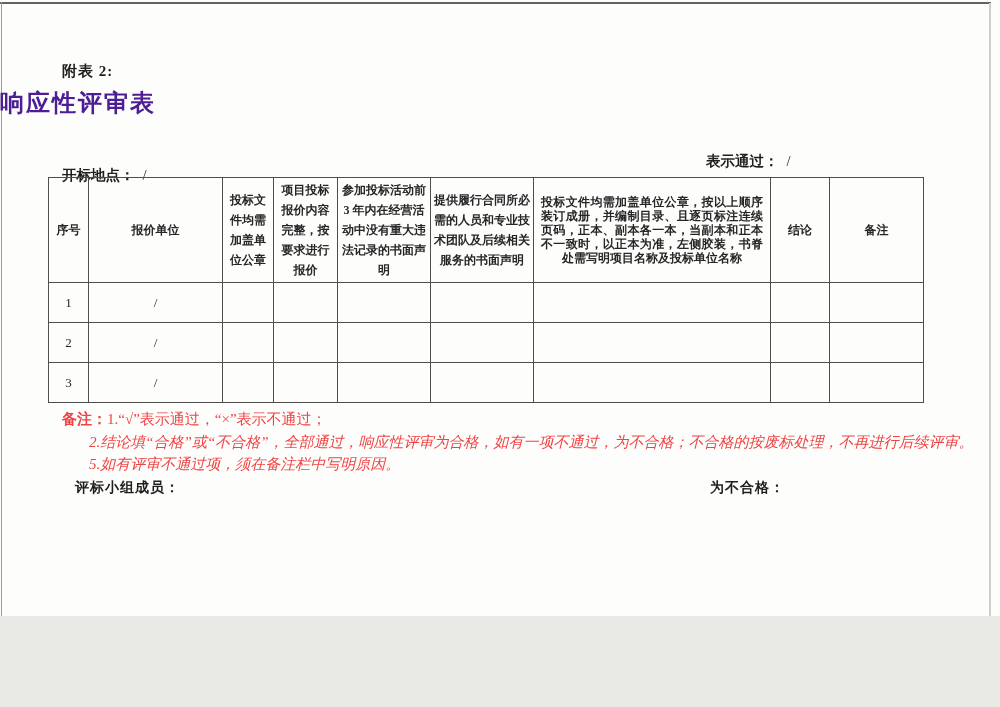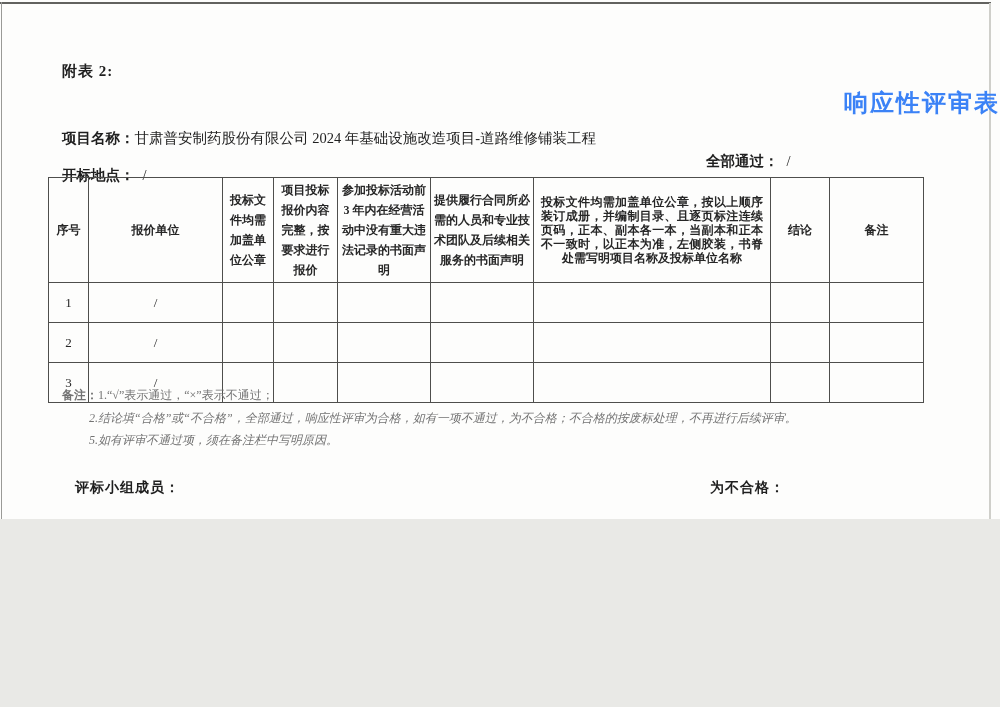--- a/index.html
+++ b/index.html
@@ -1,29 +1,29 @@
 <!DOCTYPE html>
 <html><head>
 <meta charset="utf-8">
 <style>
   html,body{margin:0;padding:0;}
   body{background:#e9e9e6;font-family:"Liberation Serif",serif;}
   .page{
-    position:relative;width:1000px;height:519px;margin:0 auto;
+    position:relative;width:1000px;height:616px;margin:0 auto;
     background:#fdfdfc;color:#1f1f1f;overflow:hidden;
   }
   
   .edge-top{position:absolute;top:2px;left:0;width:991px;height:2px;background:#62625f;}
   .edge-left{position:absolute;top:2px;left:1px;width:1px;height:702px;background:#9a9a97;}
   .edge-right{position:absolute;top:3px;left:989px;width:2px;height:704px;background:#cfcfca;}
   .edge-bottom{position:absolute;top:703px;left:2px;width:996px;height:1px;background:#e0e0db;}
 
   .attachment{position:absolute;left:62px;top:62px;font-size:15px;font-weight:600;letter-spacing:1px;}
-  .title{position:absolute;left:0;top:87px;width:100%;text-align:right;
-    font-family:Liberation Mono, monospace;font-weight:bold;font-size:24px;letter-spacing:2px;color:#3b82f6;}
+  .title{position:absolute;left:0;top:87px;width:100%;text-align:left;
+    font-family:Liberation Mono, monospace;font-weight:bold;font-size:24px;letter-spacing:2px;color:#4c1d95;}
   .meta-line{position:absolute;font-size:14.5px;white-space:nowrap;}
   .meta-line .label{font-weight:bold;}
   .project-line{left:62px;top:129px;}
   .location-line{left:62px;top:166px;}
   .date-line{left:706px;top:152px;}
   .slash-val{padding-left:8px;}
 
   table.review-table{
     position:absolute;left:48px;top:177px;width:875px;
     border-collapse:collapse;table-layout:fixed;
@@ -31,21 +31,21 @@
   .review-table th,.review-table td{
     border:1px solid #4e4e4c;padding:2px 3px;vertical-align:middle;text-align:center;
     font-weight:600;color:#262626;overflow:hidden;
   }
   .review-table thead tr{height:104px;}
   .review-table tbody tr{height:40px;}
   .review-table th{font-size:12px;line-height:20px;}
   .review-table th.wide-req{line-height:14px;padding:2px 7px;text-align:justify;text-align-last:center;}
   .review-table td{font-size:13px;font-weight:400;}
 
-  .notes{position:absolute;left:62px;top:384px;font-size:12px;line-height:22.5px;color:#737373;white-space:nowrap;}
+  .notes{position:absolute;left:62px;top:408px;font-size:15px;line-height:22.5px;color:#ef4444;white-space:nowrap;}
   .notes .label{font-weight:bold;}
   .note-indent{margin-left:27px;font-style:italic;}
 
   .sign-label{position:absolute;top:479px;font-size:14px;font-weight:bold;letter-spacing:1px;}
   .team-label{left:75px;}
   .supervisor-label{left:710px;}
 
   .page-num{position:absolute;top:628px;left:0;width:100%;text-align:center;font-size:13px;color:#3a3a3a;}
 
   .stamp{position:absolute;left:386px;top:642px;width:132px;height:64px;}
@@ -55,28 +55,25 @@
 
 <div class="page">
   <div class="edge-top"></div>
   <div class="edge-left"></div>
   <div class="edge-right"></div>
   <div class="edge-bottom"></div>
 
   <div class="attachment">附表 2:</div>
   <div class="title">响应性评审表</div>
 
-  <div class="meta-line project-line">
-    <span class="label">项目名称：</span><span>甘肃普安制药股份有限公司 2024 年基础设施改造项目-道路维修铺装工程</span>
-  </div>
   <div class="meta-line location-line">
     <span class="label">开标地点：</span><span class="slash-val">/</span>
   </div>
   <div class="meta-line date-line">
-    <span class="label">全部通过：</span><span class="slash-val">/</span>
+    <span class="label">表示通过：</span><span class="slash-val">/</span>
   </div>
 
   <table class="review-table">
     <colgroup>
       <col style="width:40px">
         <col style="width:134px">
         <col style="width:51px">
       <col style="width:64px">
         <col style="width:93px">
         <col style="width:103px">

